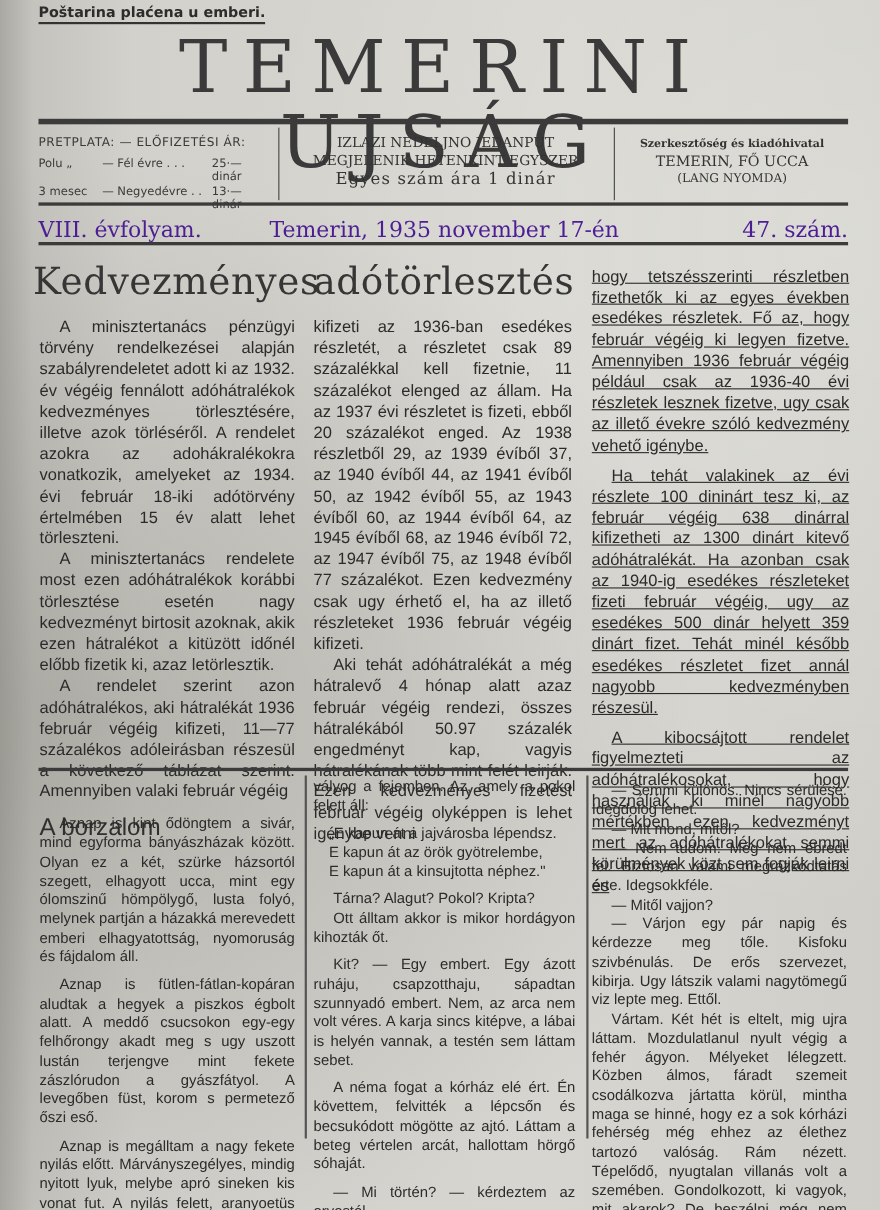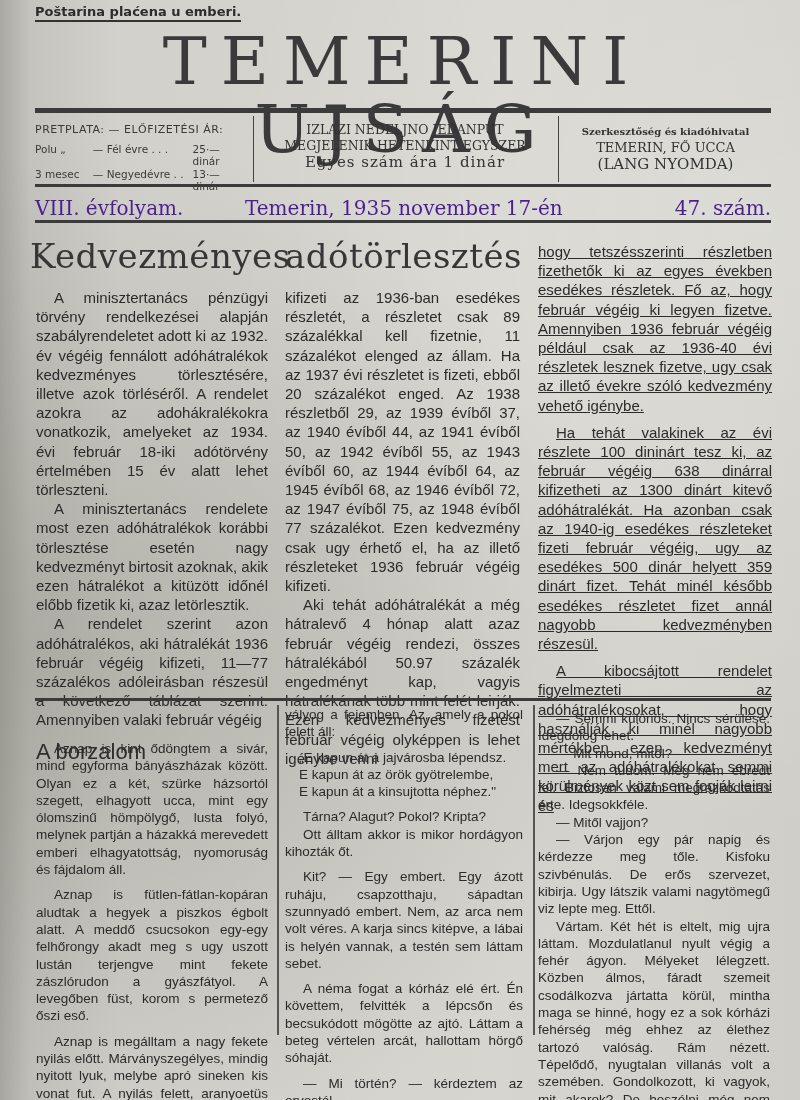--- a/index.html
+++ b/index.html
@@ -82,21 +82,21 @@
     </div>
   </div>
   <div class="info-box pub">
     <div class="pub-line" style="margin-top:6px">IZLAZI NEDELJNO JEDANPUT</div>
     <div class="pub-line">MEGJELENIK HETENKINT EGYSZER</div>
     <div class="pub-line big">Egyes szám ára 1 dinár</div>
   </div>
   <div class="info-box off">
     <div class="off-line" style="font-size:10px;margin-top:10px;font-weight:bold">Szerkesztőség és kiadóhivatal</div>
     <div class="off-line" style="font-size:13px;margin-top:3px">TEMERIN, FŐ UCCA</div>
-    <div class="off-line" style="font-size:15px">(LANG NYOMDA)</div>
+    <div class="off-line" style="font-size:11px">(LANG NYOMDA)</div>
   </div>
 </div>
 
 <div class="rule thin" style="top:184px;"></div>
 
 <div class="dateline">
   <span style="left:0">VIII. évfolyam.</span>
   <span style="left:210px">Temerin, 1935 november 17-én</span>
   <span style="right:0">47. szám.</span>
 </div>

